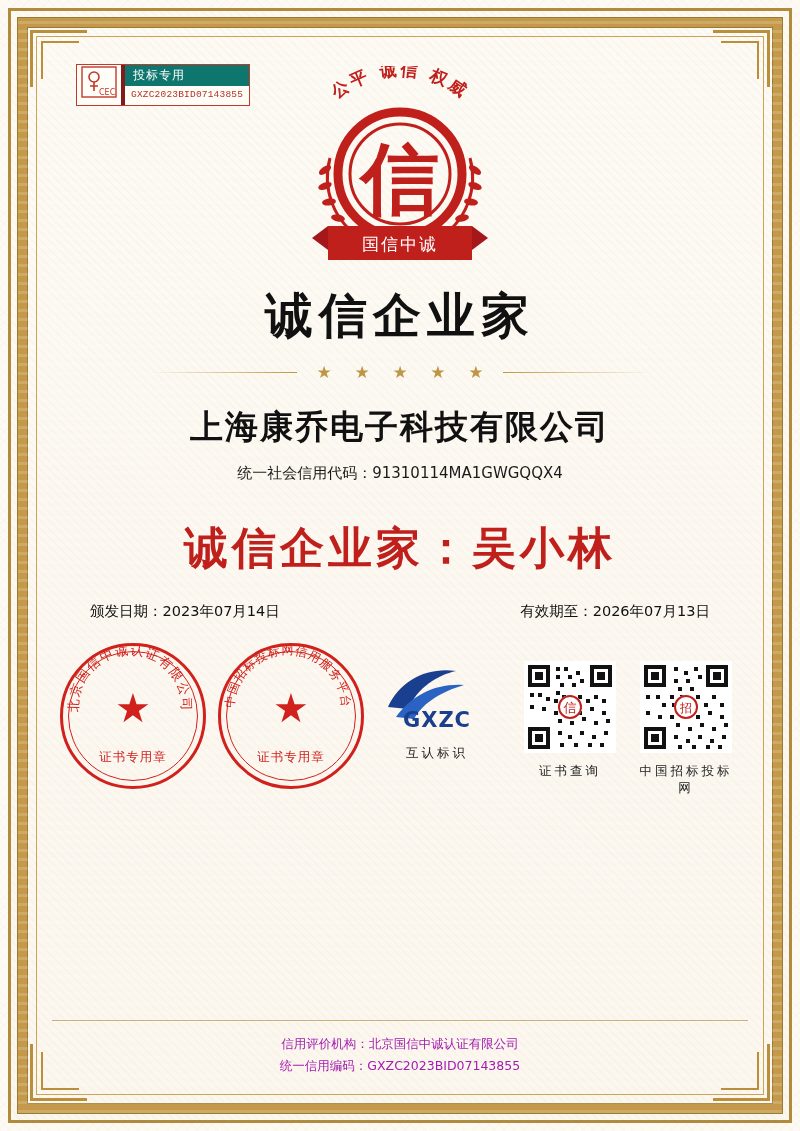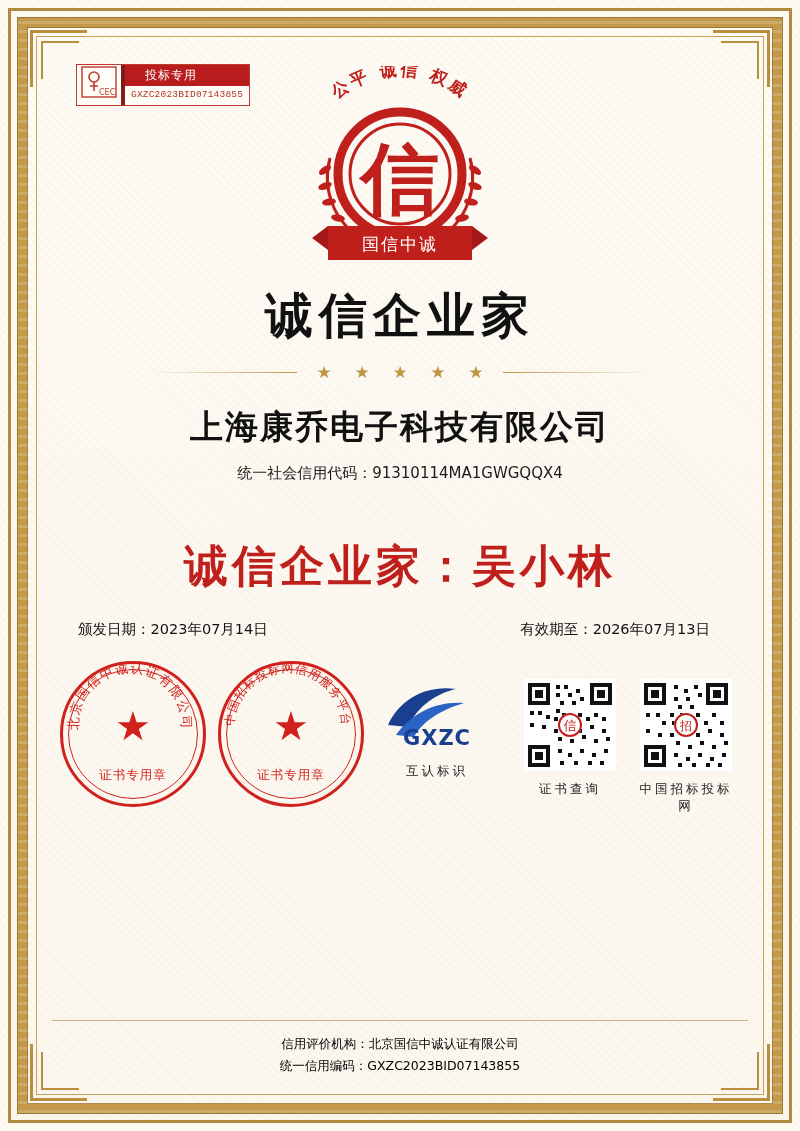--- a/index.html
+++ b/index.html
@@ -93,24 +93,24 @@
     align-items: flex-start;
     justify-content: center;
     border-right: 4px solid #7f1d1d;
   }
   .bid-seal svg { display: block; }
   .bid-text {
     display: flex;
     flex-direction: column;
   }
   .bid-title {
-    background: #b91c1c;
+    background: #0f766e;
     color: #fff;
     font-size: 12px;
-    padding: 2px 20px;
+    padding: 2px 8px;
     letter-spacing: 1px;
     font-family: Liberation Sans, sans-serif;
   }
   .bid-code {
     color: #b4332a;
     font-size: 9.5px;
     padding: 3px 6px 0 6px;
     font-family: Liberation Mono, monospace;
     letter-spacing: .2px;
   }
@@ -178,34 +178,34 @@
     text-align: justify;
     font-family: "DejaVu Sans", sans-serif;
   }
   .award {
     text-align: center;
     font-family: Liberation Sans, sans-serif;
     font-weight: bold;
     font-size: 44px;
     color: #c0201c;
     letter-spacing: 4px;
-    margin-top: 54px;
+    margin-top: 36px;
   }
   .filing {
     text-align: center;
     margin-top: 52px;
     font-size: 16px;
     color: #c0201c;
     font-family: "DejaVu Serif", serif;
     font-weight: bold;
   }
   .dates {
     display: flex;
     justify-content: space-between;
-    margin: 24px 38px 0 26px;
+    margin: 24px 38px 0 38px;
     font-size: 14.5px;
     color: #111;
     font-family: "DejaVu Sans", sans-serif;
   }
 
   
   .seal-row {
     position: relative;
     margin-top: 22px;
     height: 170px;
@@ -283,21 +283,21 @@
   .footer {
     position: absolute;
     left: 0; right: 0;
     bottom: 6px;
     text-align: center;
     border-top: 1px solid #cbb27c;
     padding-top: 12px;
   }
   .footer div {
     font-size: 12.5px;
-    color: #000000;
+    color: #a21caf;
     line-height: 22px;
     font-family: "DejaVu Sans", sans-serif;
   }
   .watermark {
     position: absolute;
     inset: 0;
     pointer-events: none;
     background:
       repeating-linear-gradient(45deg, rgba(186,150,90,.035) 0 1px, rgba(255,255,255,0) 1px 7px),
       repeating-linear-gradient(-45deg, rgba(186,150,90,.035) 0 1px, rgba(255,255,255,0) 1px 7px);

